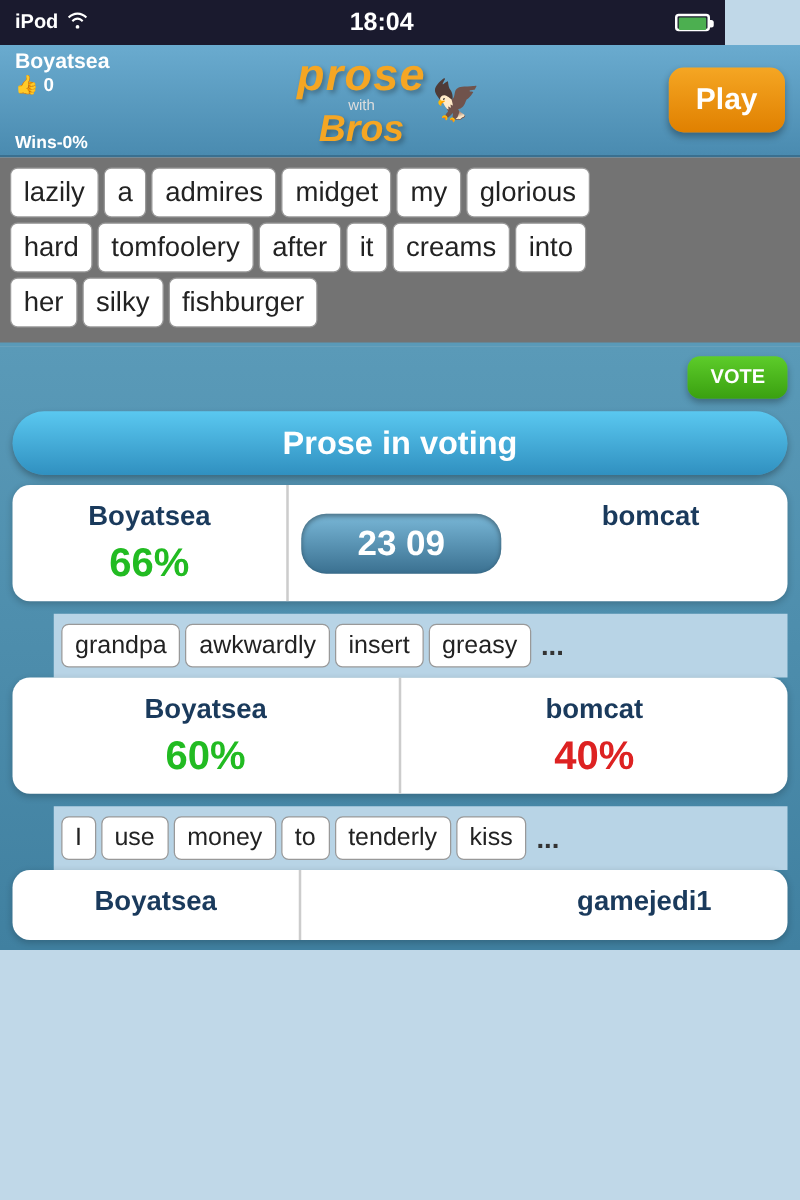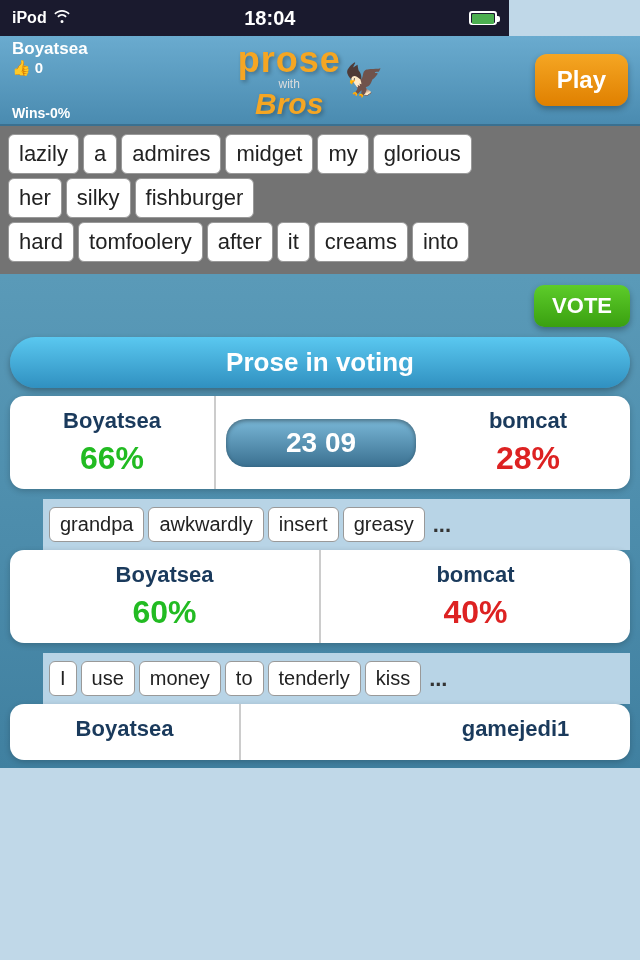--- a/index.html
+++ b/index.html
@@ -6,21 +6,21 @@
     body {
       width: 640px;
       height: 960px;
       overflow: hidden;
       font-family: 'Helvetica Neue', Arial, sans-serif;
       background: #c0d8e8;
     }
 
     
     #status-bar {
-      width: 509px;
+      width: 580px;
       height: 36px;
       background: #1a1a2e;
       display: flex;
       align-items: center;
       justify-content: space-between;
       padding: 0 12px;
       color: white;
       font-size: 16px;
       font-weight: 600;
     }
@@ -69,20 +69,21 @@
     #logo-text {
       display: flex;
       flex-direction: column;
       align-items: center;
     }
     .logo-prose {
       font-size: 36px;
       font-weight: 900;
       color: #f5a623;
       text-shadow: 2px 2px 4px rgba(0,0,0,0.3);
+      font-style: italic;
       letter-spacing: 1px;
     }
     .logo-with { font-size: 12px; color: #ddd; margin: -4px 0; }
     .logo-bros {
       font-size: 30px;
       font-weight: 900;
       color: #f5a623;
       text-shadow: 2px 2px 4px rgba(0,0,0,0.3);
       font-style: italic;
     }
@@ -124,21 +125,21 @@
 
     
     #vote-section {
       background: linear-gradient(180deg, #5a9ab8 0%, #4080a0 100%);
       padding: 8px 10px;
     }
     #vote-button {
       float: right;
       background: linear-gradient(180deg, #5dcc2a 0%, #3aa010 100%);
       color: white;
-      font-size: 22px;
+      font-size: 16px;
       font-weight: bold;
       border: none;
       border-radius: 10px;
       padding: 8px 18px;
       cursor: pointer;
       box-shadow: 0 3px 6px rgba(0,0,0,0.3);
       margin-bottom: 6px;
     }
     #prose-voting-label {
       clear: both;
@@ -191,21 +192,21 @@
     }
     .vote-timer {
       background: linear-gradient(180deg, #7ab8d8 0%, #3a7090 100%);
       color: white;
       font-size: 28px;
       font-weight: bold;
       text-align: center;
       border-radius: 20px;
       padding: 8px 20px;
       margin: 0 auto;
-      width: 190px;
+      width: 160px;
       box-shadow: inset 0 2px 4px rgba(0,0,0,0.4);
     }
 
     
     .word-snippet {
       background: #b8d4e6;
       display: flex;
       align-items: center;
       padding: 8px 6px;
       gap: 4px;
@@ -283,52 +284,51 @@
 <div id="word-area">
   <div class="word-row">
     <span class="word-tile">lazily</span>
     <span class="word-tile">a</span>
     <span class="word-tile">admires</span>
     <span class="word-tile">midget</span>
     <span class="word-tile">my</span>
     <span class="word-tile">glorious</span>
   </div>
   <div class="word-row">
-    <span class="word-tile">her</span>
-    <span class="word-tile">silky</span>
-    <span class="word-tile">fishburger</span>
-  </div>
-  <div class="word-row">
     <span class="word-tile">hard</span>
     <span class="word-tile">tomfoolery</span>
     <span class="word-tile">after</span>
     <span class="word-tile">it</span>
     <span class="word-tile">creams</span>
     <span class="word-tile">into</span>
   </div>
+  <div class="word-row">
+    <span class="word-tile">her</span>
+    <span class="word-tile">silky</span>
+    <span class="word-tile">fishburger</span>
+  </div>
 </div>
 
 <div id="vote-section">
   <div class="clearfix">
     <button id="vote-button">VOTE</button>
   </div>
   <div id="prose-voting-label">Prose in voting</div>
 
   <div class="vote-card">
     <div class="vote-players">
       <div class="vote-player vote-player-left">
         <div class="player-name">Boyatsea</div>
         <div class="player-pct-green">66%</div>
       </div>
       <div style="display:flex;align-items:center;padding:0 10px;">
         <div class="vote-timer">23 09</div>
       </div>
       <div class="vote-player">
         <div class="player-name">bomcat</div>
-        <div class="player-pct-red">28%</div>
       </div>
     </div>
   </div>
 
   <div class="word-snippet">
     <span class="snippet-tile">grandpa</span>
     <span class="snippet-tile">awkwardly</span>
     <span class="snippet-tile">insert</span>
     <span class="snippet-tile">greasy</span>
     <span class="ellipsis">...</span>

